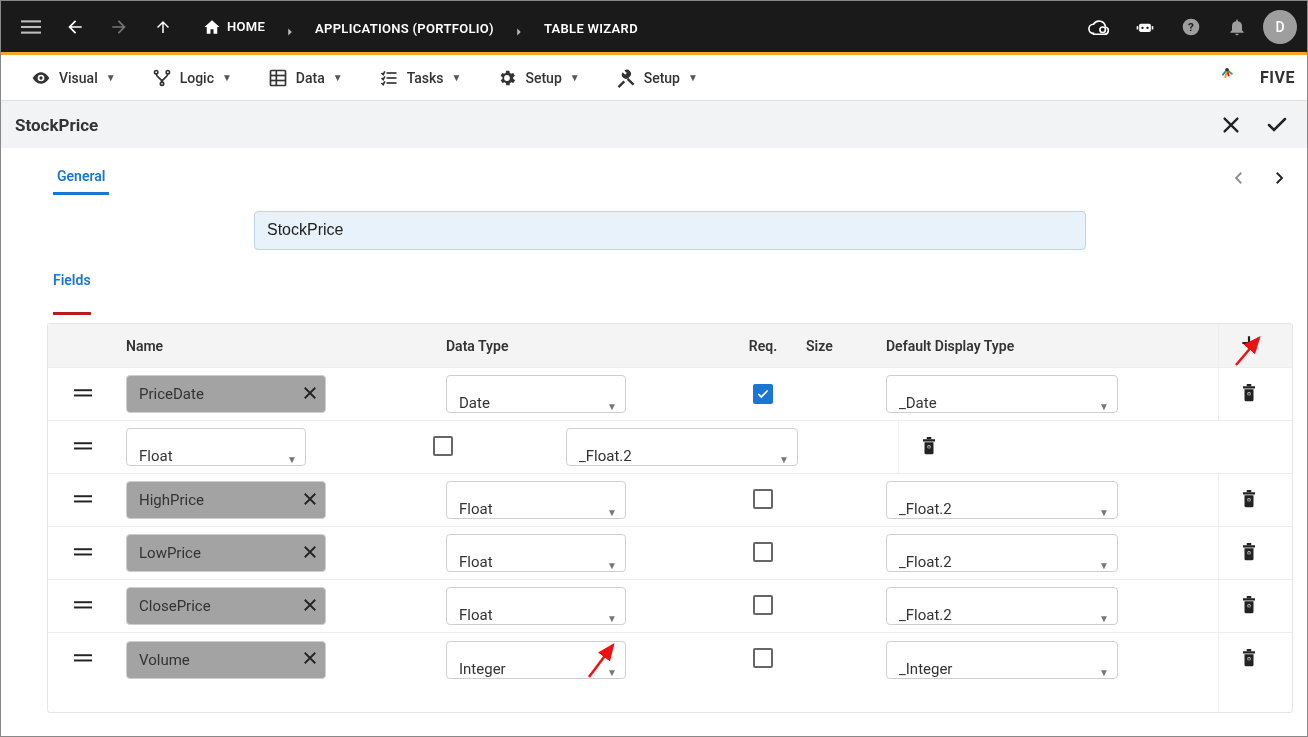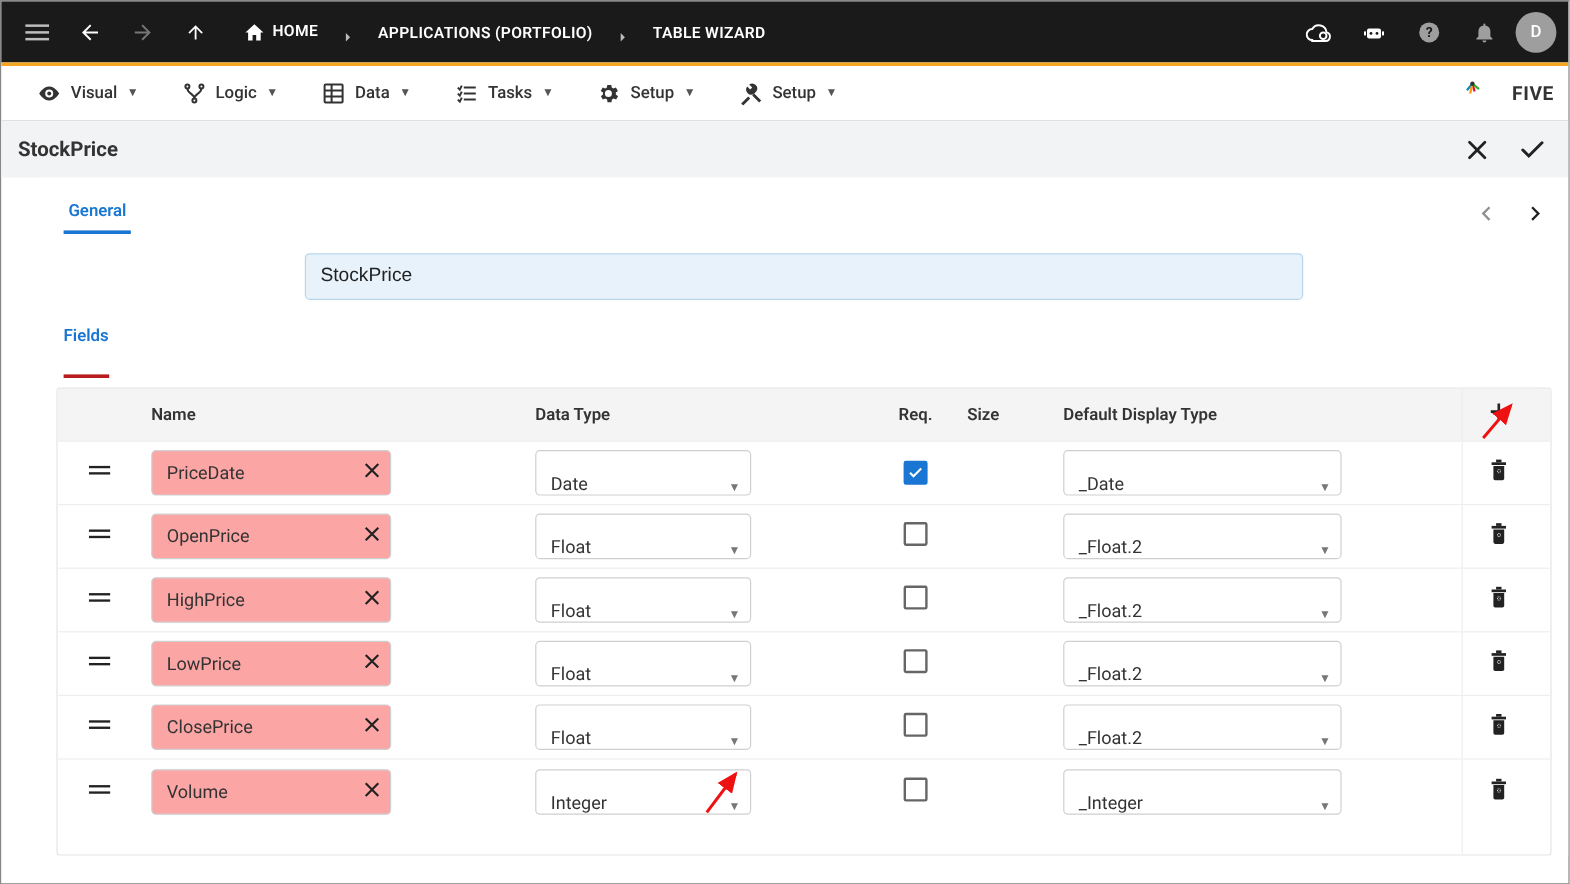--- a/index.html
+++ b/index.html
@@ -45,21 +45,21 @@
   .frow.header { background: #f4f4f4; height: 44px; min-height: 44px; font-weight: 600; color: #333; }
   .col-handle { width: 70px; display: flex; align-items: center; justify-content: center; }
   .col-name   { width: 320px; padding: 0 8px; }
   .col-type   { width: 290px; padding: 0 8px; }
   .col-req    { width: 70px;  text-align: center; }
   .col-size   { width: 80px;  padding: 0 8px; }
   .col-disp   { width: 340px; padding: 0 8px; }
   .col-del    { width: 60px;  display: flex; align-items: center; justify-content: center; border-left: 1px solid #eee; align-self: stretch;}
   .frow.header .col-del { background: #f4f4f4; }
   .footer-row { height: 26px; min-height: 26px; }
-  .text-input { display: flex; align-items: center; border: 1px solid #cfcfcf; border-radius: 4px; height: 38px; padding: 0 6px 0 12px; background: #fca5a5; }
+  .text-input { display: flex; align-items: center; border: 1px solid #cfcfcf; border-radius: 4px; height: 38px; padding: 0 6px 0 12px; background: #a3a3a3; }
   .text-input span.val { flex: 1; font-size: 15px; }
   .text-input .clear { cursor: pointer; }
   .select { display: flex; align-items: flex-end; border: 1px solid #cfcfcf; border-radius: 4px; height: 38px; padding: 0 8px 0 12px; background: #fff; min-width: 180px;}
   .select .val { flex: 1; font-size: 15px; }
   .select .caret { font-size: 10px; color: #777; }
   .checkbox { width: 20px; height: 20px; border: 2px solid #666; border-radius: 2px; display: inline-flex; align-items: center; justify-content: center; background: #fff; cursor: pointer; }
   .checkbox.checked { background: #1976d2; border-color: #1976d2; }
   .checkbox.checked svg { display: block; }
   .checkbox svg { display: none; }
   .drag-handle { cursor: grab; }
@@ -333,30 +333,20 @@
         </div>
         <div class="frow">
     <div class="col-handle">
       <span class="drag-handle">
         <svg width="18" height="14" viewBox="0 0 24 18">
                 <rect y="4" width="24" height="2.6" fill="#222"></rect>
                 <rect y="11" width="24" height="2.6" fill="#222"></rect>
               </svg>
       </span>
     </div>
-    <div class="col-name">
-      <div class="text-input" style="max-width:200px">
-        <span class="val">OpenPrice</span>
-        <span class="clear">
-          <svg width="18" height="18" viewBox="0 0 24 24">
-                  <path d="M5 5l14 14M19 5L5 19" stroke="#222" stroke-width="2.4"></path>
-                </svg>
-        </span>
-      </div>
-    </div>
     <div class="col-type">
       <div class="select" style="max-width:180px">
         <span class="val">Float</span>
         <span class="caret">▼</span>
       </div>
     </div>
     <div class="col-req">
       <span class="checkbox ">
         
       </span>

